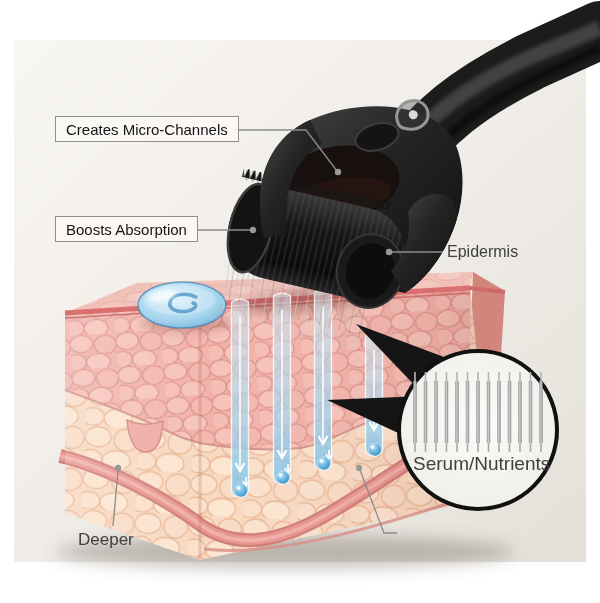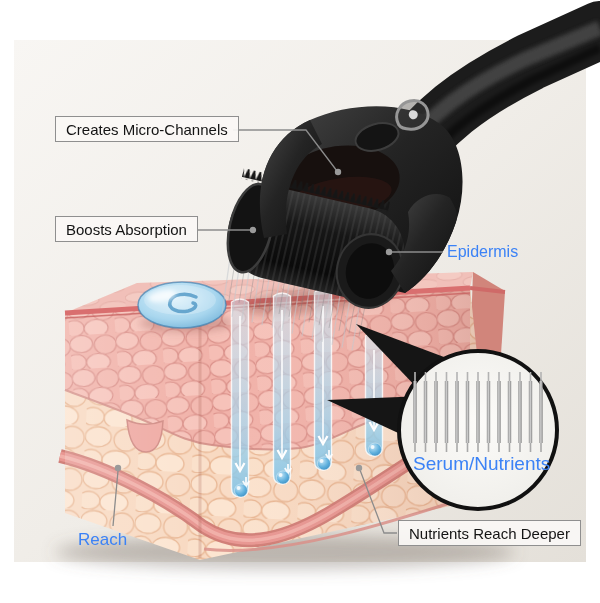--- a/index.html
+++ b/index.html
@@ -1,21 +1,21 @@
 <!DOCTYPE html>
 <html><head>
 <meta charset="utf-8">
 <style>
   html,body{margin:0;padding:0;background:#ffffff;}
   #stage{position:relative;width:600px;height:603px;background:#ffffff;overflow:hidden;
          font-family:"Liberation Sans",sans-serif;}
   #stage svg{position:absolute;left:0;top:0;}
   .label-box{position:absolute;border:1px solid #8f8f8f;background:rgba(250,248,245,0.93);
              color:#141414;font-size:15px;line-height:1;padding:5px 10px 4px 10px;white-space:nowrap;}
-  .label-plain{position:absolute;color:#3b82f6;white-space:nowrap;}
+  .label-plain{position:absolute;color:#404040;white-space:nowrap;}
   #lbl-creates{left:55px;top:116px;}
   #lbl-boosts{left:55px;top:216px;}
   #lbl-nutrients{left:398px;top:520px;}
   #lbl-epidermis{left:447px;top:243px;font-size:16px;}
   #lbl-dermis{left:78px;top:530px;font-size:17px;}
   #lbl-serum{left:413px;top:453px;width:130px;text-align:center;font-size:19px;}
 </style>
 </head>
 <body>
 
@@ -325,15 +325,14 @@
         <circle cx="389" cy="252" r="3.2"></circle>
     <circle cx="359" cy="468" r="3.2"></circle>
         <circle cx="118" cy="468" r="3.2"></circle>
   </g>
 </svg>
 
 <div id="lbl-boosts" class="label-box">Boosts Absorption</div>
 <div id="lbl-creates" class="label-box">Creates Micro-Channels</div>
 <div id="lbl-epidermis" class="label-plain">Epidermis</div>
 <div id="lbl-serum" class="label-plain">Serum/Nutrients</div>
-<div id="lbl-nutrients" class="label-box">Nutrients Reach Deeper</div>
-<div id="lbl-dermis" class="label-plain">Reach</div>
+<div id="lbl-dermis" class="label-plain">Deeper</div>
 </div>
 
 </body></html>

